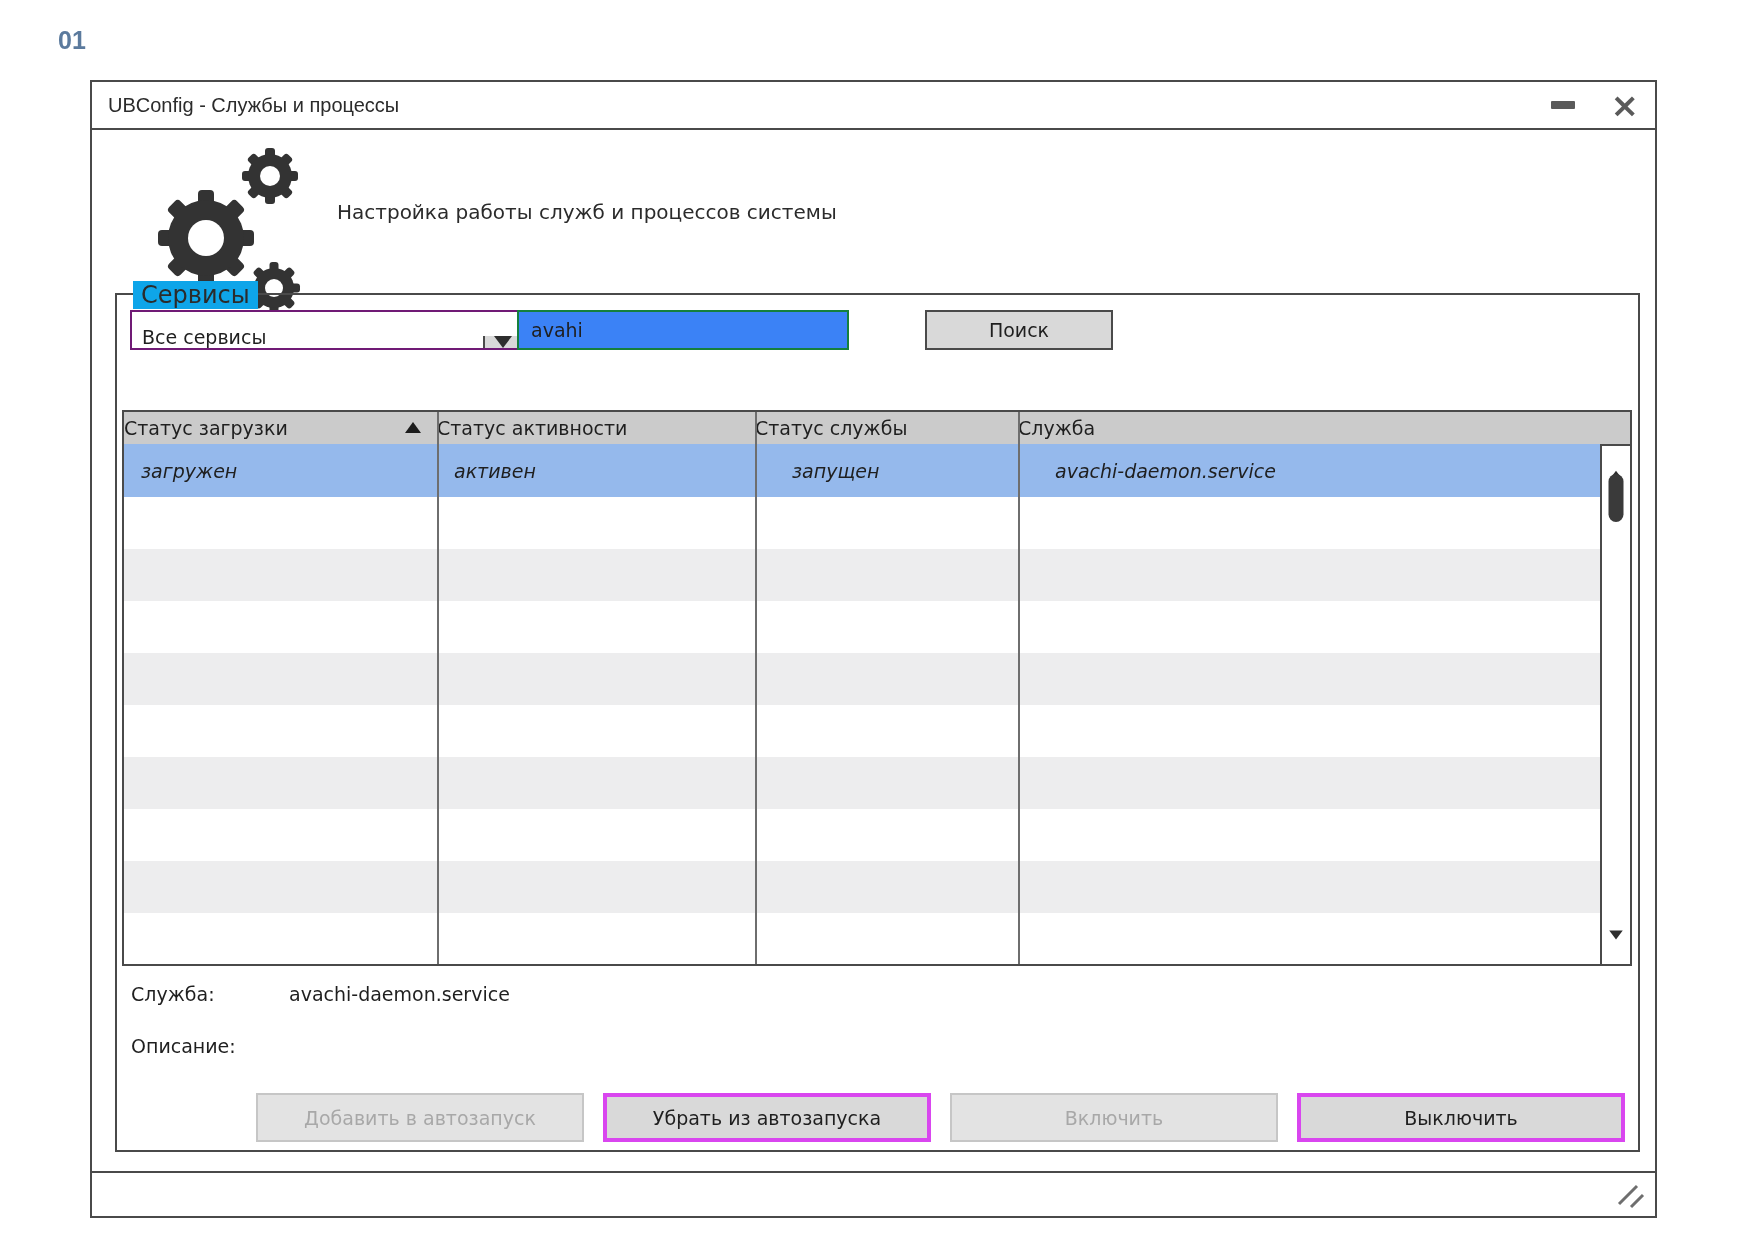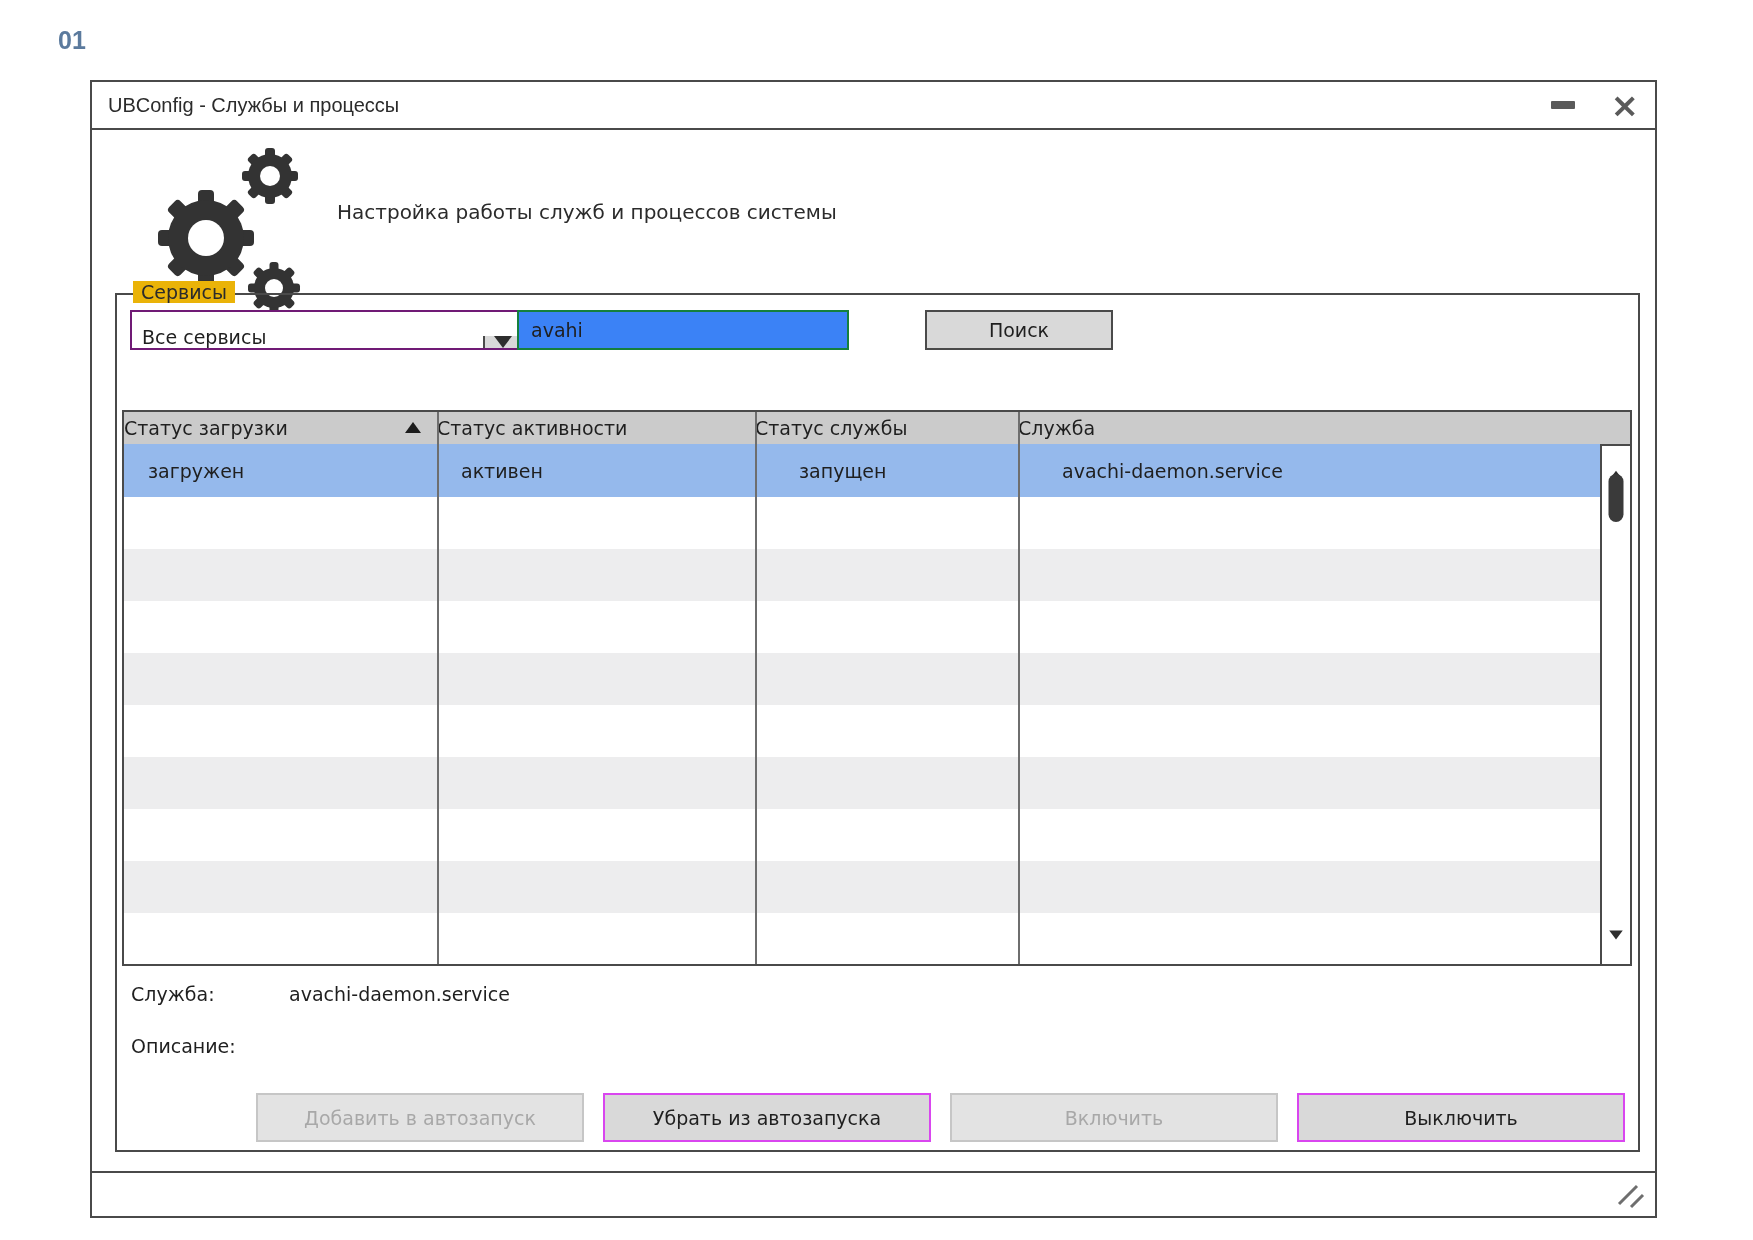--- a/index.html
+++ b/index.html
@@ -37,22 +37,22 @@
   
   .app-icon { position:absolute; left:52px; top:56px; width:180px; height:180px; }
   .subtitle { position:absolute; left:245px; top:118px; font-size:20px; color:#2b2b2b; }
 
   
   .groupbox {
     position:absolute; left:23px; top:211px; width:1525px; height:859px;
     border:2px solid #4a4a4a;
   }
   .groupbox-label {
-    position:absolute; top:-14px; left:16px; background:#eab308;
-    padding:0 8px; font-size:19px; color:#2b2b2b;
+    position:absolute; top:-14px; left:16px; background:#0ea5e9;
+    padding:0 8px; font-size:24px; color:#2b2b2b;
   }
 
   
   .dropdown {
     position:absolute; left:13px; top:15px; width:393px; height:40px;
     border:2px solid #701a75; background:#fff; display:flex; align-items:flex-end;
     cursor:pointer;
   }
   .dropdown-value { flex:1; display:flex; align-items:center; padding-left:10px; font-size:19px; }
   .dropdown-btn {
@@ -87,21 +87,21 @@
   .sort-up {
     position:absolute; right:16px; top:10px; width:0; height:0;
     border-left:8px solid transparent; border-right:8px solid transparent;
     border-bottom:11px solid #1c1c1c;
   }
   .col-line { position:absolute; top:0; bottom:0; width:2px; background:#6e6e6e; z-index:3; }
   .col-line.l1 { left:313px; } .col-line.l2 { left:631px; } .col-line.l3 { left:894px; }
 
   .tbody { position:absolute; left:0; top:32px; right:0; bottom:0; }
   .row-selected { height:53px; background:#95b9ec; display:flex; align-items:center; cursor:pointer; }
-  .row-selected .td { font-size:19px; padding-left:24px; }
+  .row-selected .td { font-size:19px; padding-left:17px;font-style:italic; }
   .td.c1 { width:313px; } .td.c2 { width:338px; } .td.c3 { width:263px; } .td.c4 { flex:1; }
   .trow { height:52px; cursor:pointer; }
   .trow.gray { background:#ededee; }
 
   .scrollbar {
     position:absolute; top:32px; right:0; bottom:0; width:30px; background:#fff;
     border-top:2px solid #4a4a4a; border-left:2px solid #4a4a4a; z-index:4;
   }
   .sb-up   { position:absolute; top:8px; left:50%; transform:translateX(-50%) scale(0.75); cursor:pointer; }
   .sb-down { position:absolute; bottom:8px; left:50%; transform:translateX(-50%) scale(0.75); cursor:pointer; }
@@ -114,21 +114,21 @@
   .detail-label { position:absolute; left:14px; font-size:19px; color:#1f1f1f; }
   .detail-value { position:absolute; left:172px; font-size:19px; color:#1f1f1f; }
   .dr1 { top:688px; } .dr2 { top:740px; }
 
   
   .btn {
     position:absolute; top:798px; width:328px; height:49px; font-size:19px;
     display:flex; align-items:center; justify-content:center;
   }
   .btn.b1 { left:139px; } .btn.b2 { left:486px; } .btn.b3 { left:833px; } .btn.b4 { left:1180px; }
-  .btn.enabled  { background:#d9d9d9; border:2px solid #d946ef; color:#1f1f1f; cursor:pointer; }
+  .btn.enabled  { background:#d9d9d9; border:4px solid #d946ef; color:#1f1f1f; cursor:pointer; }
   .btn.disabled { background:#e3e3e3; border:2px solid #c6c6c6; color:#a8a8a8; cursor:default; }
 
   
   .statusbar { position:absolute; left:0; right:0; bottom:0; height:45px; border-top:2px solid #4a4a4a; background:#fff; }
   .resize-grip { position:absolute; right:8px; bottom:6px; width:32px; height:30px; cursor:nwse-resize; }
 </style>
 </head>
 <body>
 
 <div class="index-label">01</div>

